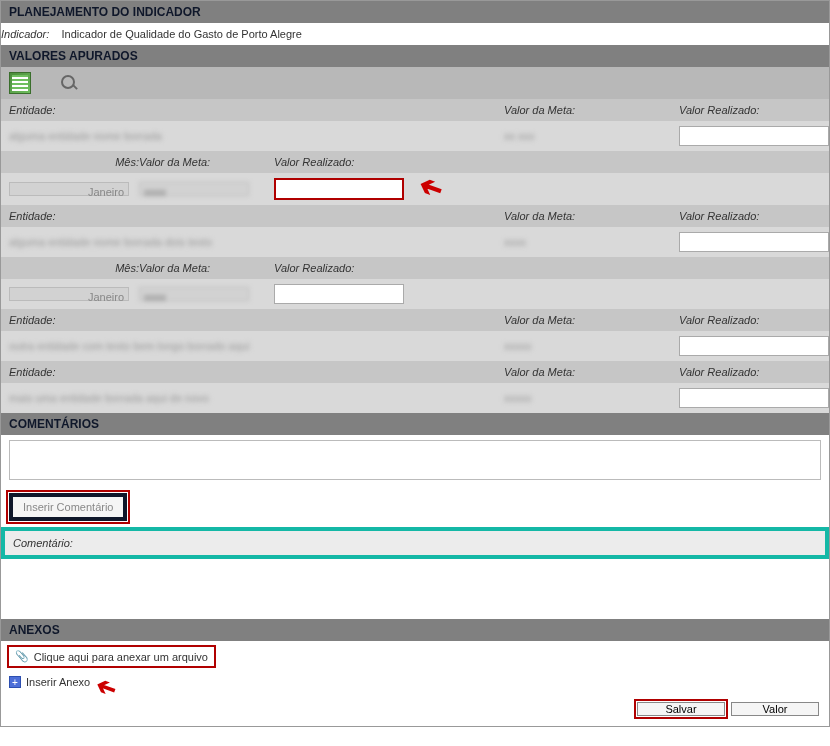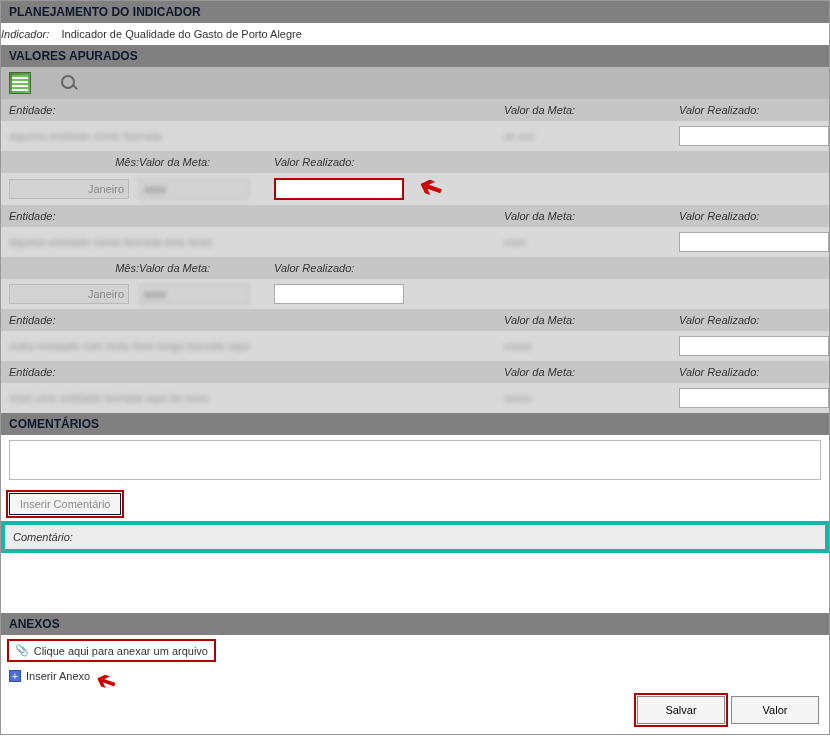--- a/index.html
+++ b/index.html
@@ -62,21 +62,21 @@
       font-size: 11px;
       width: 150px;
       height: 20px;
     }
     .text-input-grey {
       background: #d2d2d2;
       border: 1px solid #bbb;
       padding: 3px 4px;
       font-size: 11px;
       width: 120px;
-      height: 20px;
+      height: 14px;
       color: #888;
     }
     .red-bordered-input {
       border: 2px solid #b00000;
       background: #ffffff;
       width: 130px;
       height: 22px;
     }
     .ano-field {
       display: flex;
@@ -146,21 +146,21 @@
       padding: 4px;
       resize: none;
       font-family: inherit;
       font-size: 11px;
     }
     .comment-btn {
       margin: 6px 8px;
       padding: 4px 10px;
       font-size: 11px;
       background: #f5f5f5;
-      border: 1px solid #0f172a;
+      border: 4px solid #0f172a;
       color: #888;
       outline: 2px solid #b00000;
       outline-offset: 1px;
       cursor: pointer;
     }
     .comentario-label {
       background: #ececec;
       padding: 6px 8px;
       font-style: italic;
       border: 4px solid #14b8a6;
@@ -199,21 +199,21 @@
       border: 1px solid #2d4fb0;
     }
     .bottom-btn-row {
       display: flex;
       justify-content: flex-end;
       gap: 6px;
       padding: 6px 10px 10px;
       align-items: center;
     }
     .action-btn {
-      padding: 7px 0;
+      padding: 0 0;
       font-size: 11px;
       background: #f5f5f5;
       border: 1px solid #888;
       cursor: pointer;
       min-width: 88px;
       text-align: center;
     }
     .salvar-btn {
       outline: 2px solid #b00000;
       outline-offset: 1px;

